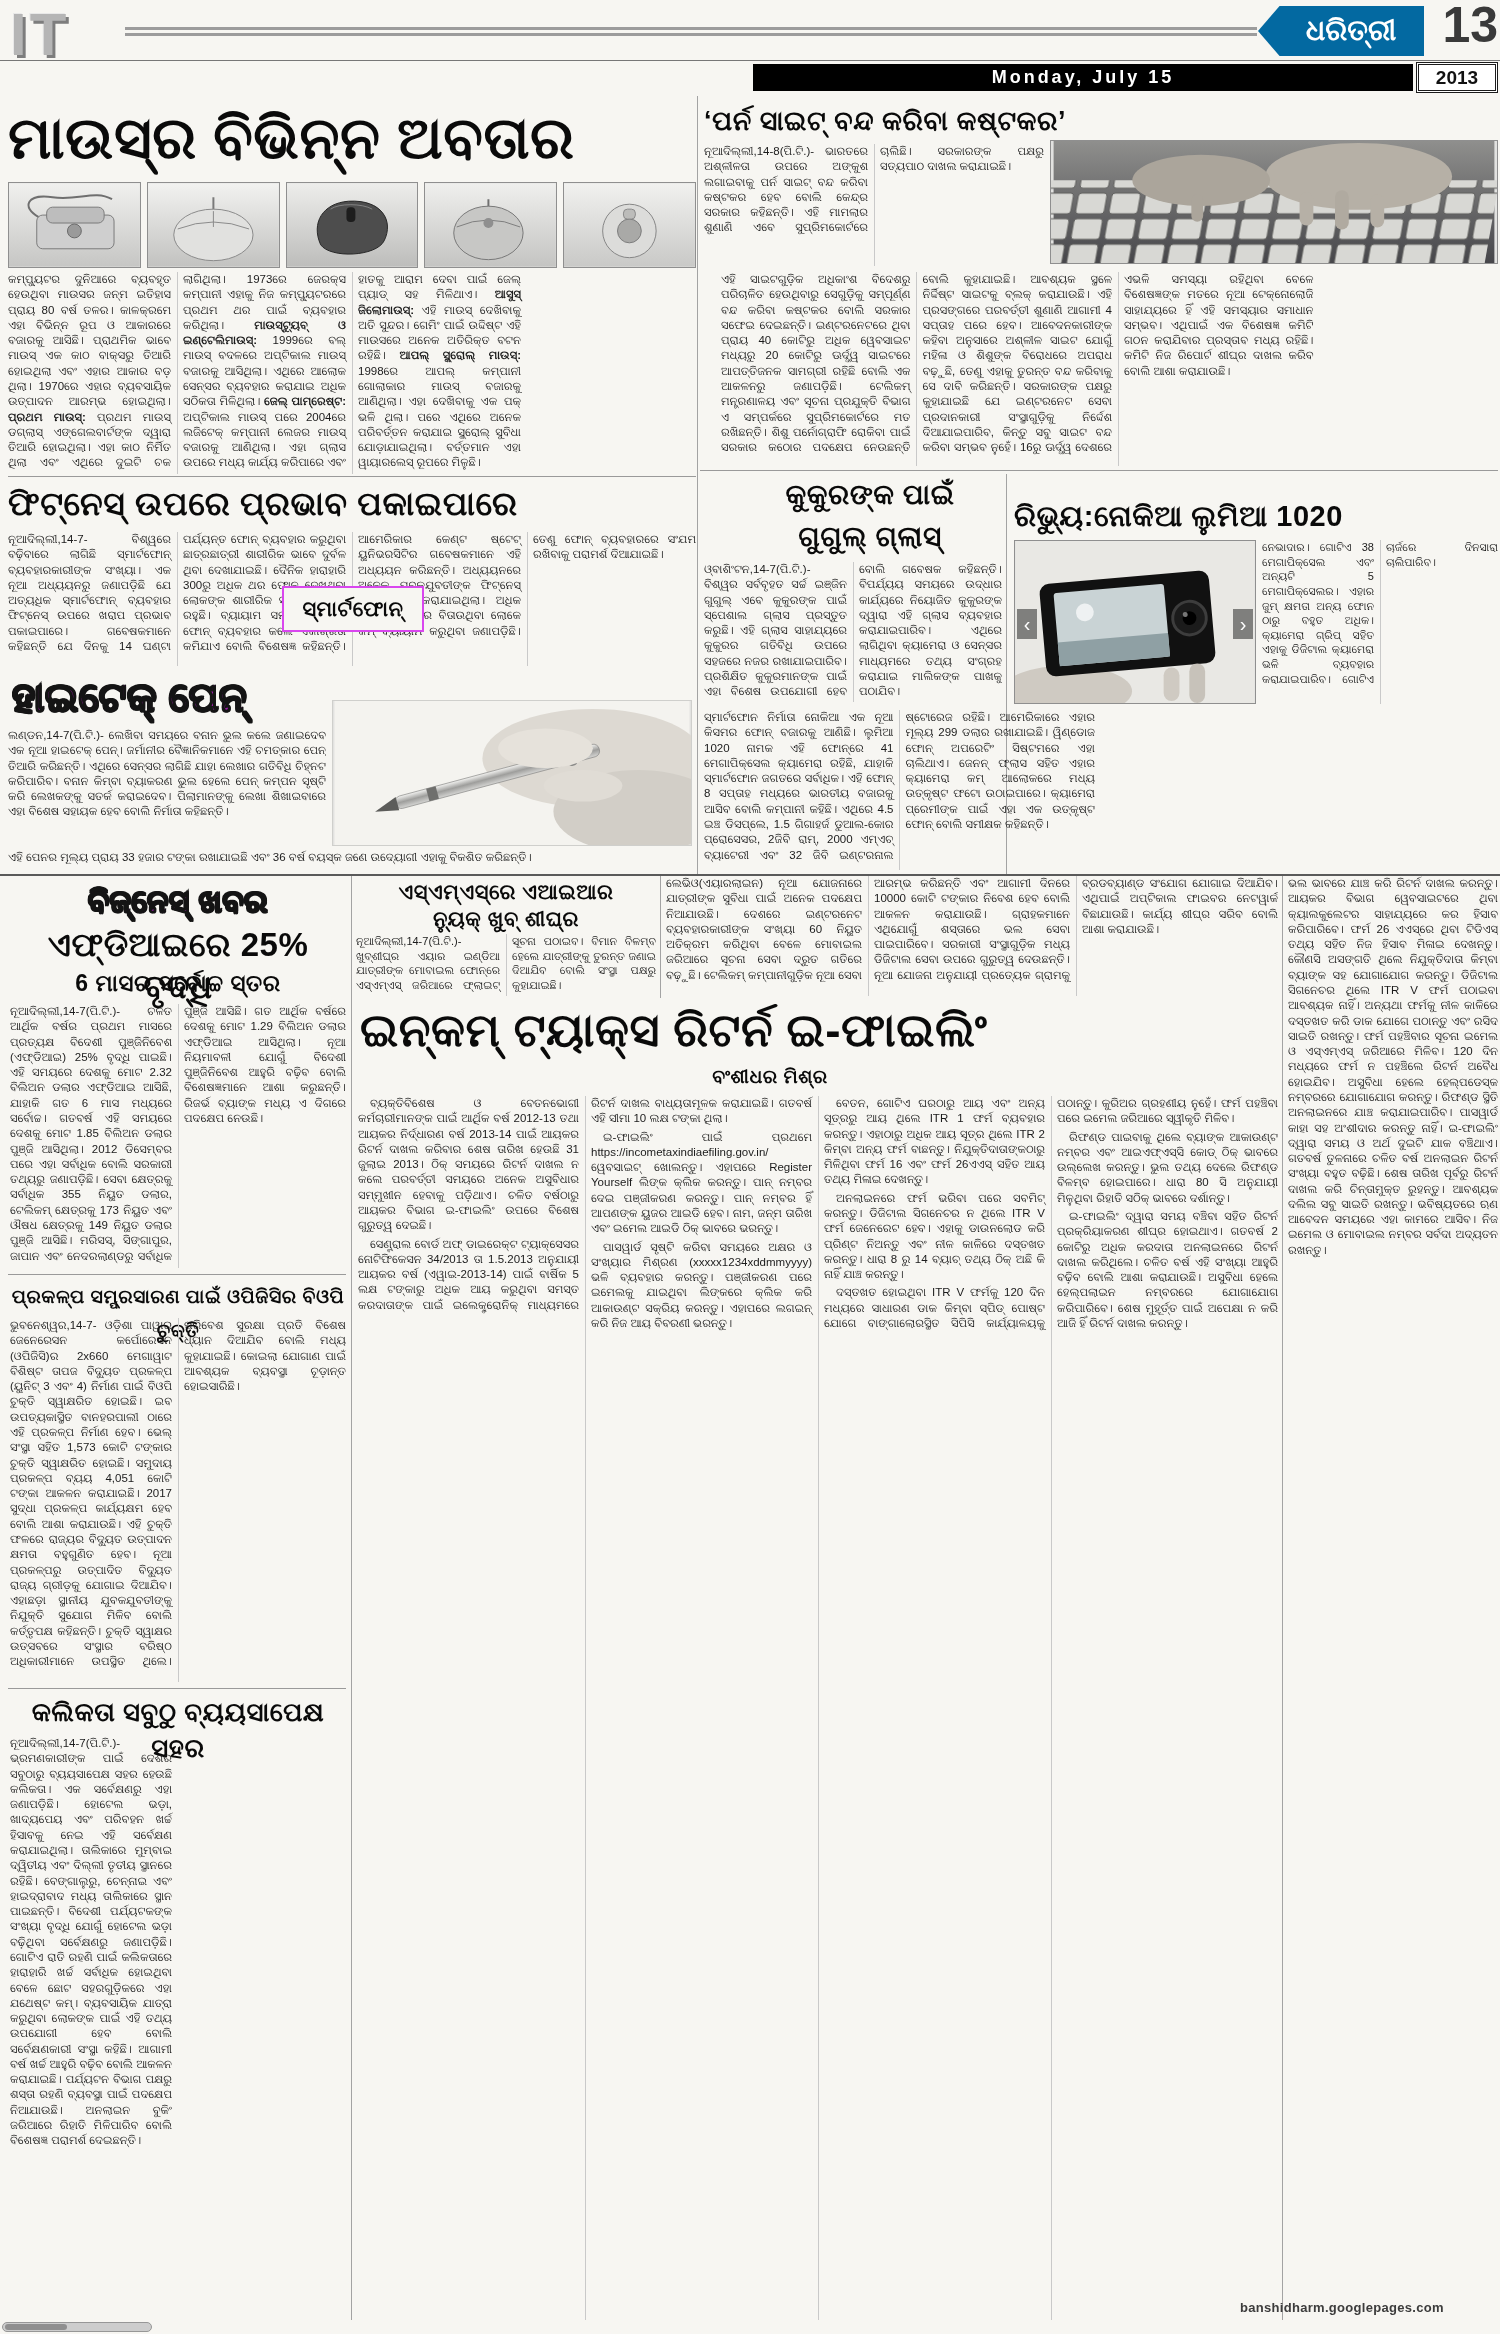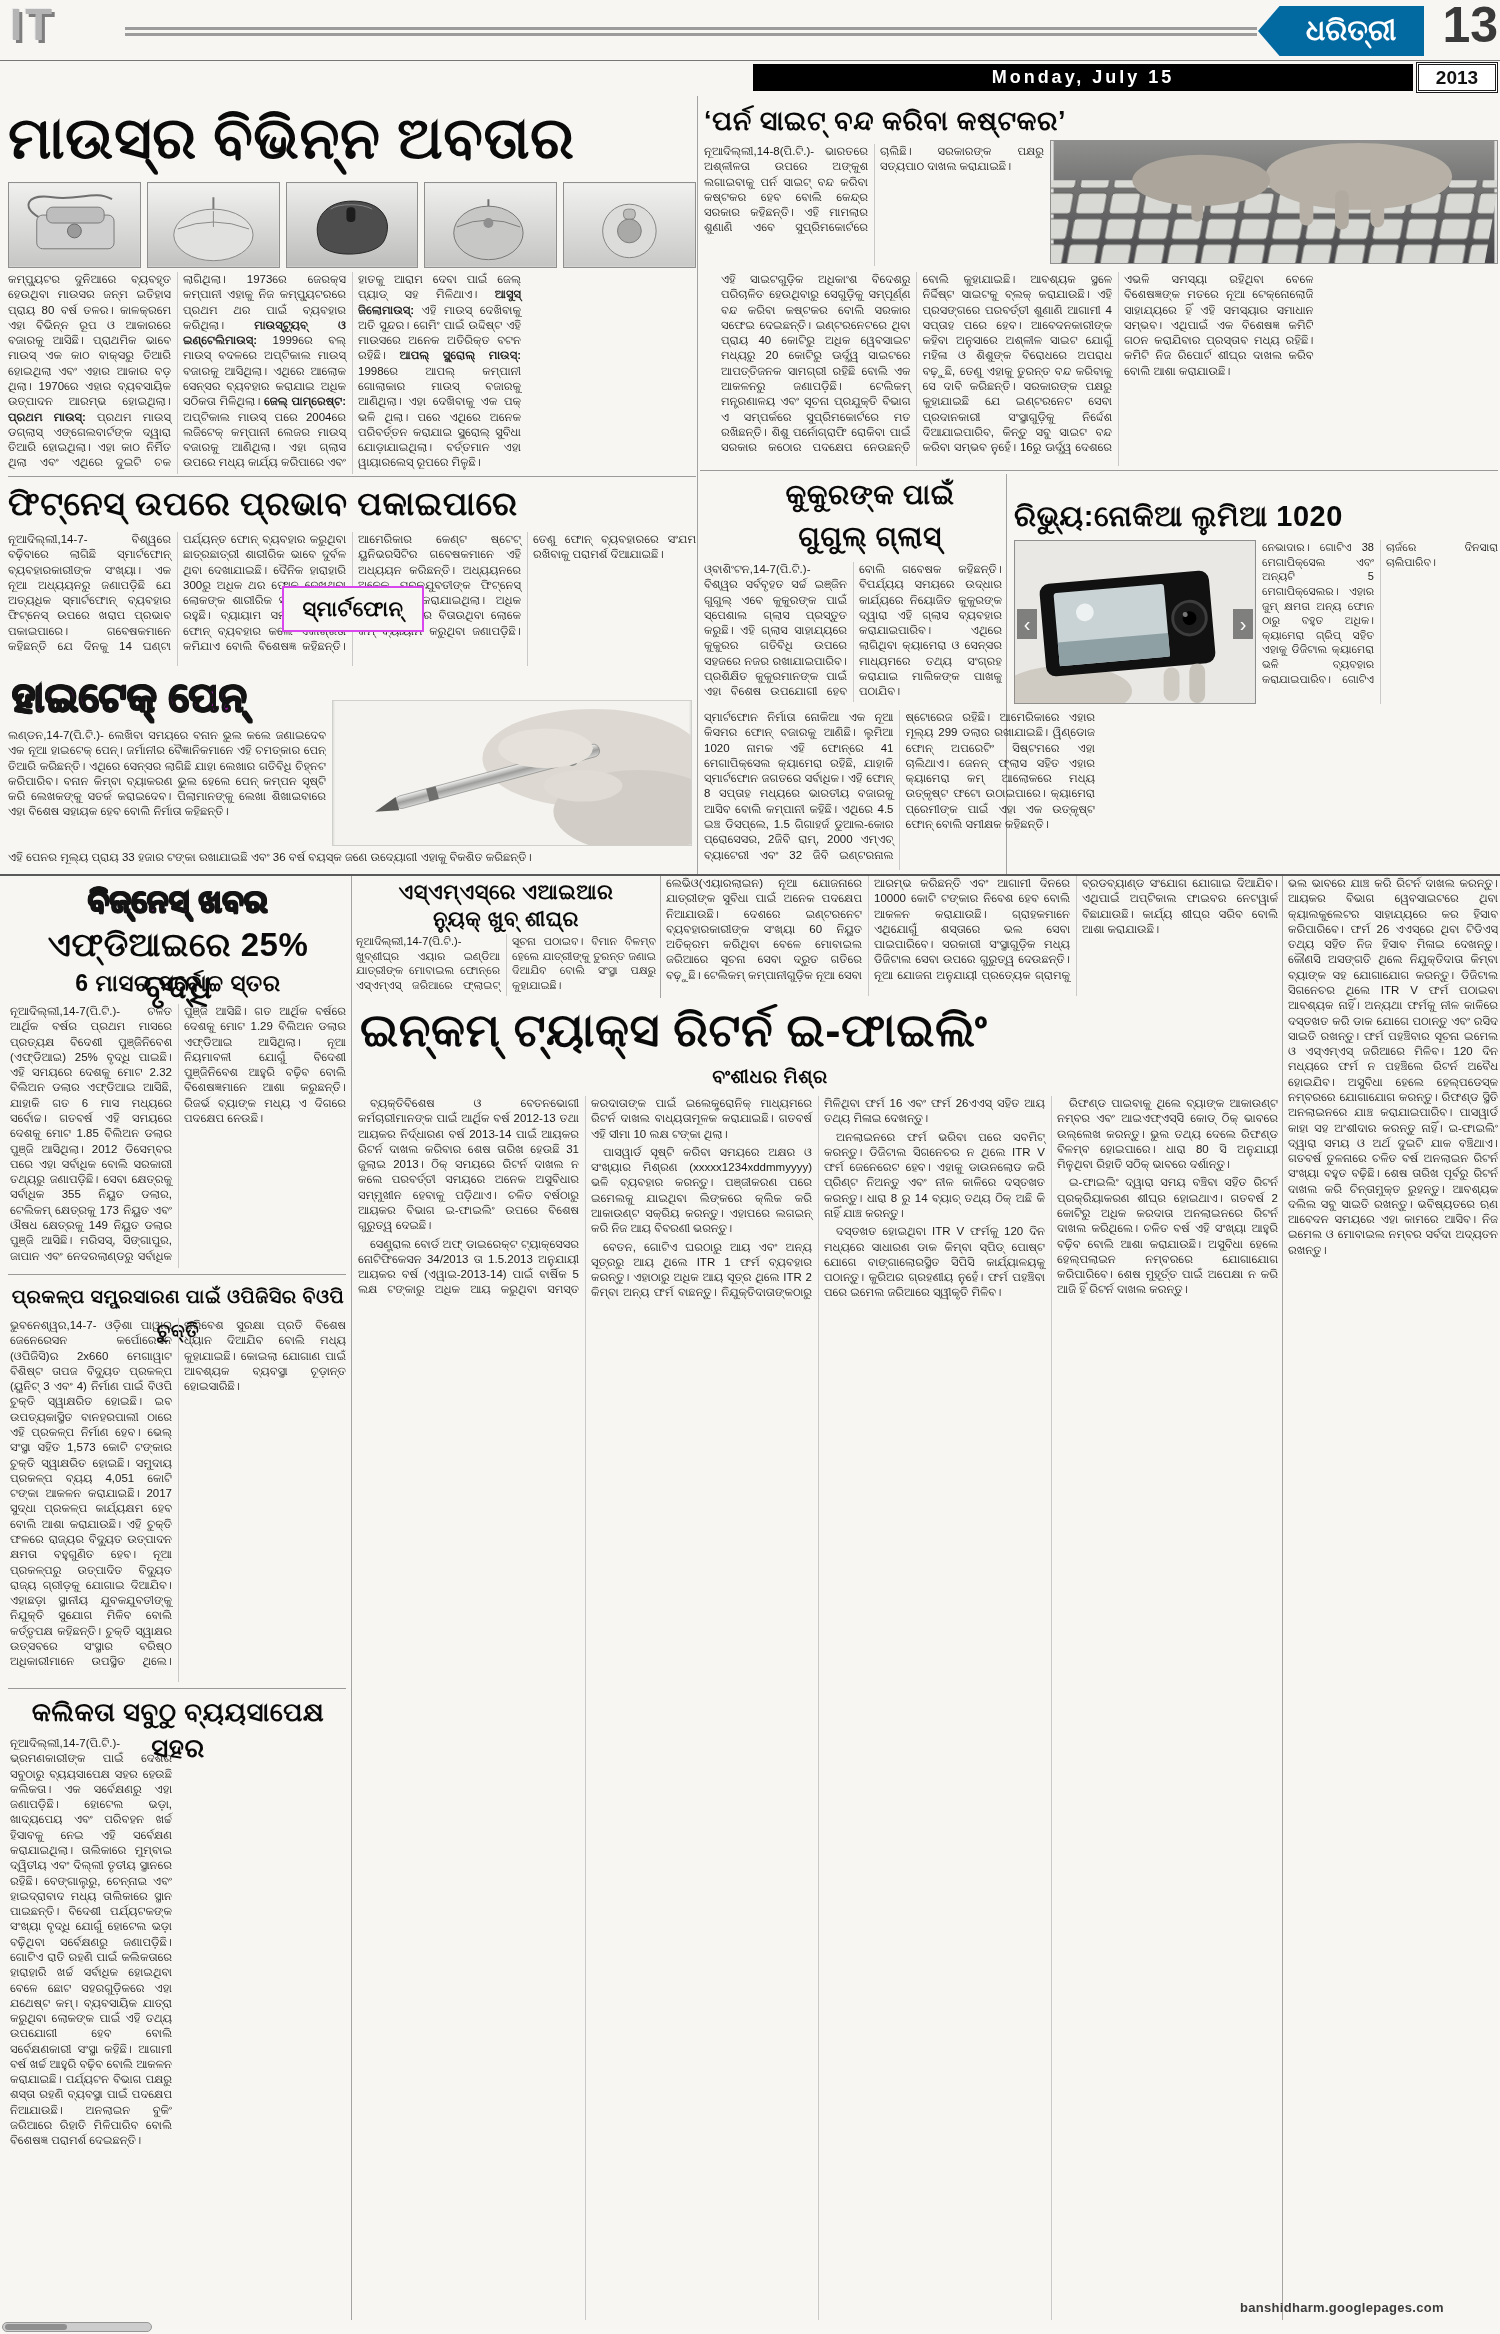--- a/index.html
+++ b/index.html
@@ -20,21 +20,21 @@
              text-shadow:1px 1px 0 #141414, -1px -1px 0 #141414, 1px -1px 0 #141414, -1px 1px 0 #141414; }
   .vrule { position:absolute; width:1px; background:#a3a3a3; }
   .hrule { position:absolute; height:1px; background:#9a9a9a; }
   .photo { border:1px solid #8f8f8f; background:#e2e2e0; overflow:hidden; }
   .photo svg { display:block; width:100%; height:100%; }
   .flexc { display:flex; align-items:center; justify-content:center; }
   #date-bar { background:#000000; color:#ffffff; font-weight:bold; font-size:18px; letter-spacing:3px; }
   #year-box { background:#ffffff; border:3px double #1c1c1c; font-weight:bold; font-size:19px; color:#111; }
   #masthead { background:#0369a1; color:#ffffff; font-weight:bold; font-size:29px;
               clip-path:polygon(13% 0,100% 0,100% 100%,13% 100%,0 50%); padding-left:20px; }
-  #it-logo { font-size:44px; font-weight:800; letter-spacing:3px; color:#b5b5b5;
+  #it-logo { font-size:60px; font-weight:800; letter-spacing:3px; color:#b5b5b5;
              text-shadow:3px 3px 0 #7d7d7d, -1px -1px 0 #e8e8e8; }
   #page-num { font-size:50px; font-weight:800; color:#3a3a3a; text-align:right; }
   .img-arrow { position:absolute; top:42%; color:#ffffff; background:rgba(40,40,40,0.55);
                width:20px; height:30px; font-size:20px; display:flex; align-items:center; justify-content:center; }
   #footer-url { font-size:13px; color:#3c3c3c; font-weight:bold; letter-spacing:0.3px; }
   #scroll-artifact { background:#cdcdcd; border:1px solid #979797; border-radius:5px; }
   #scroll-thumb { background:#8f8f8f; border-radius:4px; }
 </style>
 </head>
 <body>
@@ -285,20 +285,21 @@
   <div class="abs bt" style="left:1288px;top:876px;width:210px;height:1418px;">
     <div class="c1"><span>ଭଲ ଭାବରେ ଯାଞ୍ଚ କରି ରିଟର୍ନ ଦାଖଲ କରନ୍ତୁ। ଆୟକର ବିଭାଗ ୱେବସାଇଟରେ ଥିବା କ୍ୟାଲକୁଲେଟର ସାହାଯ୍ୟରେ କର ହିସାବ କରିପାରିବେ। ଫର୍ମ 26 ଏଏସ୍‌ରେ ଥିବା ଟିଡିଏସ୍ ତଥ୍ୟ ସହିତ ନିଜ ହିସାବ ମିଳାଇ ଦେଖନ୍ତୁ। କୌଣସି ଅସଙ୍ଗତି ଥିଲେ ନିଯୁକ୍ତିଦାତା କିମ୍ବା ବ୍ୟାଙ୍କ ସହ ଯୋଗାଯୋଗ କରନ୍ତୁ। ଡିଜିଟାଲ ସିଗନେଚର ଥିଲେ ITR V ଫର୍ମ ପଠାଇବା ଆବଶ୍ୟକ ନାହିଁ। ଅନ୍ୟଥା ଫର୍ମକୁ ନୀଳ କାଳିରେ ଦସ୍ତଖତ କରି ଡାକ ଯୋଗେ ପଠାନ୍ତୁ ଏବଂ ରସିଦ ସାଇତି ରଖନ୍ତୁ। ଫର୍ମ ପହଞ୍ଚିବାର ସୂଚନା ଇମେଲ ଓ ଏସ୍‌ଏମ୍‌ଏସ୍ ଜରିଆରେ ମିଳିବ। 120 ଦିନ ମଧ୍ୟରେ ଫର୍ମ ନ ପହଞ୍ଚିଲେ ରିଟର୍ନ ଅବୈଧ ହୋଇଯିବ। ଅସୁବିଧା ହେଲେ ହେଲ୍ପଡେସ୍କ ନମ୍ବରରେ ଯୋଗାଯୋଗ କରନ୍ତୁ। ରିଫଣ୍ଡ ସ୍ଥିତି ଅନଲାଇନରେ ଯାଞ୍ଚ କରାଯାଇପାରିବ। ପାସୱାର୍ଡ କାହା ସହ ଅଂଶୀଦାର କରନ୍ତୁ ନାହିଁ। ଇ-ଫାଇଲିଂ ଦ୍ୱାରା ସମୟ ଓ ଅର୍ଥ ଦୁଇଟି ଯାକ ବଞ୍ଚିଥାଏ। ଗତବର୍ଷ ତୁଳନାରେ ଚଳିତ ବର୍ଷ ଅନଲାଇନ ରିଟର୍ନ ସଂଖ୍ୟା ବହୁତ ବଢ଼ିଛି। ଶେଷ ତାରିଖ ପୂର୍ବରୁ ରିଟର୍ନ ଦାଖଲ କରି ଚିନ୍ତାମୁକ୍ତ ରୁହନ୍ତୁ। ଆବଶ୍ୟକ ଦଲିଲ ସବୁ ସାଇତି ରଖନ୍ତୁ। ଭବିଷ୍ୟତରେ ଋଣ ଆବେଦନ ସମୟରେ ଏହା କାମରେ ଆସିବ। ନିଜ ଇମେଲ ଓ ମୋବାଇଲ ନମ୍ବର ସର୍ବଦା ଅଦ୍ୟତନ ରଖନ୍ତୁ।</span></div>
   </div>
 
   <div class="abs hl" style="left:360px;top:1002px;width:820px;height:56px;font-size:46px;display:flex;align-items:center;">ଇନ୍‌କମ୍ ଟ୍ୟାକ୍ସ ରିଟର୍ନ ଇ-ଫାଇଲିଂ</div>
   <div class="abs hl center" style="left:360px;top:1064px;width:820px;height:26px;font-size:19px;line-height:26px;">ବଂଶୀଧର ମିଶ୍ର</div>
   <div class="abs bt" style="left:358px;top:1096px;width:920px;height:1224px;">
     <div class="c4" style="column-fill:balance;">
       <p>ବ୍ୟକ୍ତିବିଶେଷ ଓ ବେତନଭୋଗୀ କର୍ମଚାରୀମାନଙ୍କ ପାଇଁ ଆର୍ଥିକ ବର୍ଷ 2012-13 ତଥା ଆୟକର ନିର୍ଦ୍ଧାରଣ ବର୍ଷ 2013-14 ପାଇଁ ଆୟକର ରିଟର୍ନ ଦାଖଲ କରିବାର ଶେଷ ତାରିଖ ହେଉଛି 31 ଜୁଲାଇ 2013। ଠିକ୍ ସମୟରେ ରିଟର୍ନ ଦାଖଲ ନ କଲେ ପରବର୍ତ୍ତୀ ସମୟରେ ଅନେକ ଅସୁବିଧାର ସମ୍ମୁଖୀନ ହେବାକୁ ପଡ଼ିଥାଏ। ଚଳିତ ବର୍ଷଠାରୁ ଆୟକର ବିଭାଗ ଇ-ଫାଇଲିଂ ଉପରେ ବିଶେଷ ଗୁରୁତ୍ୱ ଦେଇଛି।</p>
       <p>ସେଣ୍ଟ୍ରାଲ ବୋର୍ଡ ଅଫ୍ ଡାଇରେକ୍ଟ ଟ୍ୟାକ୍ସେସର ନୋଟିଫିକେସନ 34/2013 ତା 1.5.2013 ଅନୁଯାୟୀ ଆୟକର ବର୍ଷ (ଏୱାଇ-2013-14) ପାଇଁ ବାର୍ଷିକ 5 ଲକ୍ଷ ଟଙ୍କାରୁ ଅଧିକ ଆୟ କରୁଥିବା ସମସ୍ତ କରଦାତାଙ୍କ ପାଇଁ ଇଲେକ୍ଟ୍ରୋନିକ୍ ମାଧ୍ୟମରେ ରିଟର୍ନ ଦାଖଲ ବାଧ୍ୟତାମୂଳକ କରାଯାଇଛି। ଗତବର୍ଷ ଏହି ସୀମା 10 ଲକ୍ଷ ଟଙ୍କା ଥିଲା।</p>
+      <p>ଇ-ଫାଇଲିଂ ପାଇଁ ପ୍ରଥମେ https://incometaxindiaefiling.gov.in/ ୱେବସାଇଟ୍ ଖୋଲନ୍ତୁ। ଏହାପରେ Register Yourself ଲିଙ୍କ କ୍ଲିକ କରନ୍ତୁ। ପାନ୍ ନମ୍ବର ଦେଇ ପଞ୍ଜୀକରଣ କରନ୍ତୁ। ପାନ୍ ନମ୍ବର ହିଁ ଆପଣଙ୍କ ୟୁଜର ଆଇଡି ହେବ। ନାମ, ଜନ୍ମ ତାରିଖ ଏବଂ ଇମେଲ ଆଇଡି ଠିକ୍ ଭାବରେ ଭରନ୍ତୁ।</p>
       <p>ପାସୱାର୍ଡ ସୃଷ୍ଟି କରିବା ସମୟରେ ଅକ୍ଷର ଓ ସଂଖ୍ୟାର ମିଶ୍ରଣ (xxxxx1234xddmmyyyy) ଭଳି ବ୍ୟବହାର କରନ୍ତୁ। ପଞ୍ଜୀକରଣ ପରେ ଇମେଲକୁ ଯାଇଥିବା ଲିଙ୍କରେ କ୍ଲିକ କରି ଆକାଉଣ୍ଟ ସକ୍ରିୟ କରନ୍ତୁ। ଏହାପରେ ଲଗଇନ୍ କରି ନିଜ ଆୟ ବିବରଣୀ ଭରନ୍ତୁ।</p>
       <p>ବେତନ, ଗୋଟିଏ ଘରଠାରୁ ଆୟ ଏବଂ ଅନ୍ୟ ସୂତ୍ରରୁ ଆୟ ଥିଲେ ITR 1 ଫର୍ମ ବ୍ୟବହାର କରନ୍ତୁ। ଏହାଠାରୁ ଅଧିକ ଆୟ ସୂତ୍ର ଥିଲେ ITR 2 କିମ୍ବା ଅନ୍ୟ ଫର୍ମ ବାଛନ୍ତୁ। ନିଯୁକ୍ତିଦାତାଙ୍କଠାରୁ ମିଳିଥିବା ଫର୍ମ 16 ଏବଂ ଫର୍ମ 26ଏଏସ୍ ସହିତ ଆୟ ତଥ୍ୟ ମିଳାଇ ଦେଖନ୍ତୁ।</p>
       <p>ଅନଲାଇନରେ ଫର୍ମ ଭରିବା ପରେ ସବମିଟ୍ କରନ୍ତୁ। ଡିଜିଟାଲ ସିଗନେଚର ନ ଥିଲେ ITR V ଫର୍ମ ଜେନେରେଟ ହେବ। ଏହାକୁ ଡାଉନଲୋଡ କରି ପ୍ରିଣ୍ଟ ନିଅନ୍ତୁ ଏବଂ ନୀଳ କାଳିରେ ଦସ୍ତଖତ କରନ୍ତୁ। ଧାରା 8 ରୁ 14 ବ୍ୟାଚ୍ ତଥ୍ୟ ଠିକ୍ ଅଛି କି ନାହିଁ ଯାଞ୍ଚ କରନ୍ତୁ।</p>
       <p>ଦସ୍ତଖତ ହୋଇଥିବା ITR V ଫର୍ମକୁ 120 ଦିନ ମଧ୍ୟରେ ସାଧାରଣ ଡାକ କିମ୍ବା ସ୍ପିଡ୍ ପୋଷ୍ଟ ଯୋଗେ ବାଙ୍ଗାଲୋରସ୍ଥିତ ସିପିସି କାର୍ଯ୍ୟାଳୟକୁ ପଠାନ୍ତୁ। କୁରିଅର ଗ୍ରହଣୀୟ ନୁହେଁ। ଫର୍ମ ପହଞ୍ଚିବା ପରେ ଇମେଲ ଜରିଆରେ ସ୍ୱୀକୃତି ମିଳିବ।</p>
       <p>ରିଫଣ୍ଡ ପାଇବାକୁ ଥିଲେ ବ୍ୟାଙ୍କ ଆକାଉଣ୍ଟ ନମ୍ବର ଏବଂ ଆଇଏଫ୍‌ଏସ୍‌ସି କୋଡ୍ ଠିକ୍ ଭାବରେ ଉଲ୍ଲେଖ କରନ୍ତୁ। ଭୁଲ ତଥ୍ୟ ଦେଲେ ରିଫଣ୍ଡ ବିଳମ୍ବ ହୋଇପାରେ। ଧାରା 80 ସି ଅନୁଯାୟୀ ମିଳୁଥିବା ରିହାତି ସଠିକ୍ ଭାବରେ ଦର୍ଶାନ୍ତୁ।</p>
       <p>ଇ-ଫାଇଲିଂ ଦ୍ୱାରା ସମୟ ବଞ୍ଚିବା ସହିତ ରିଟର୍ନ ପ୍ରକ୍ରିୟାକରଣ ଶୀଘ୍ର ହୋଇଥାଏ। ଗତବର୍ଷ 2 କୋଟିରୁ ଅଧିକ କରଦାତା ଅନଲାଇନରେ ରିଟର୍ନ ଦାଖଲ କରିଥିଲେ। ଚଳିତ ବର୍ଷ ଏହି ସଂଖ୍ୟା ଆହୁରି ବଢ଼ିବ ବୋଲି ଆଶା କରାଯାଉଛି। ଅସୁବିଧା ହେଲେ ହେଲ୍ପଲାଇନ ନମ୍ବରରେ ଯୋଗାଯୋଗ କରିପାରିବେ। ଶେଷ ମୁହୂର୍ତ୍ତ ପାଇଁ ଅପେକ୍ଷା ନ କରି ଆଜି ହିଁ ରିଟର୍ନ ଦାଖଲ କରନ୍ତୁ।</p>
     </div>
   </div>
 
   <div id="footer-url" class="abs" style="left:1240px;top:2300px;width:216px;height:18px;">banshidharm.googlepages.com</div>

